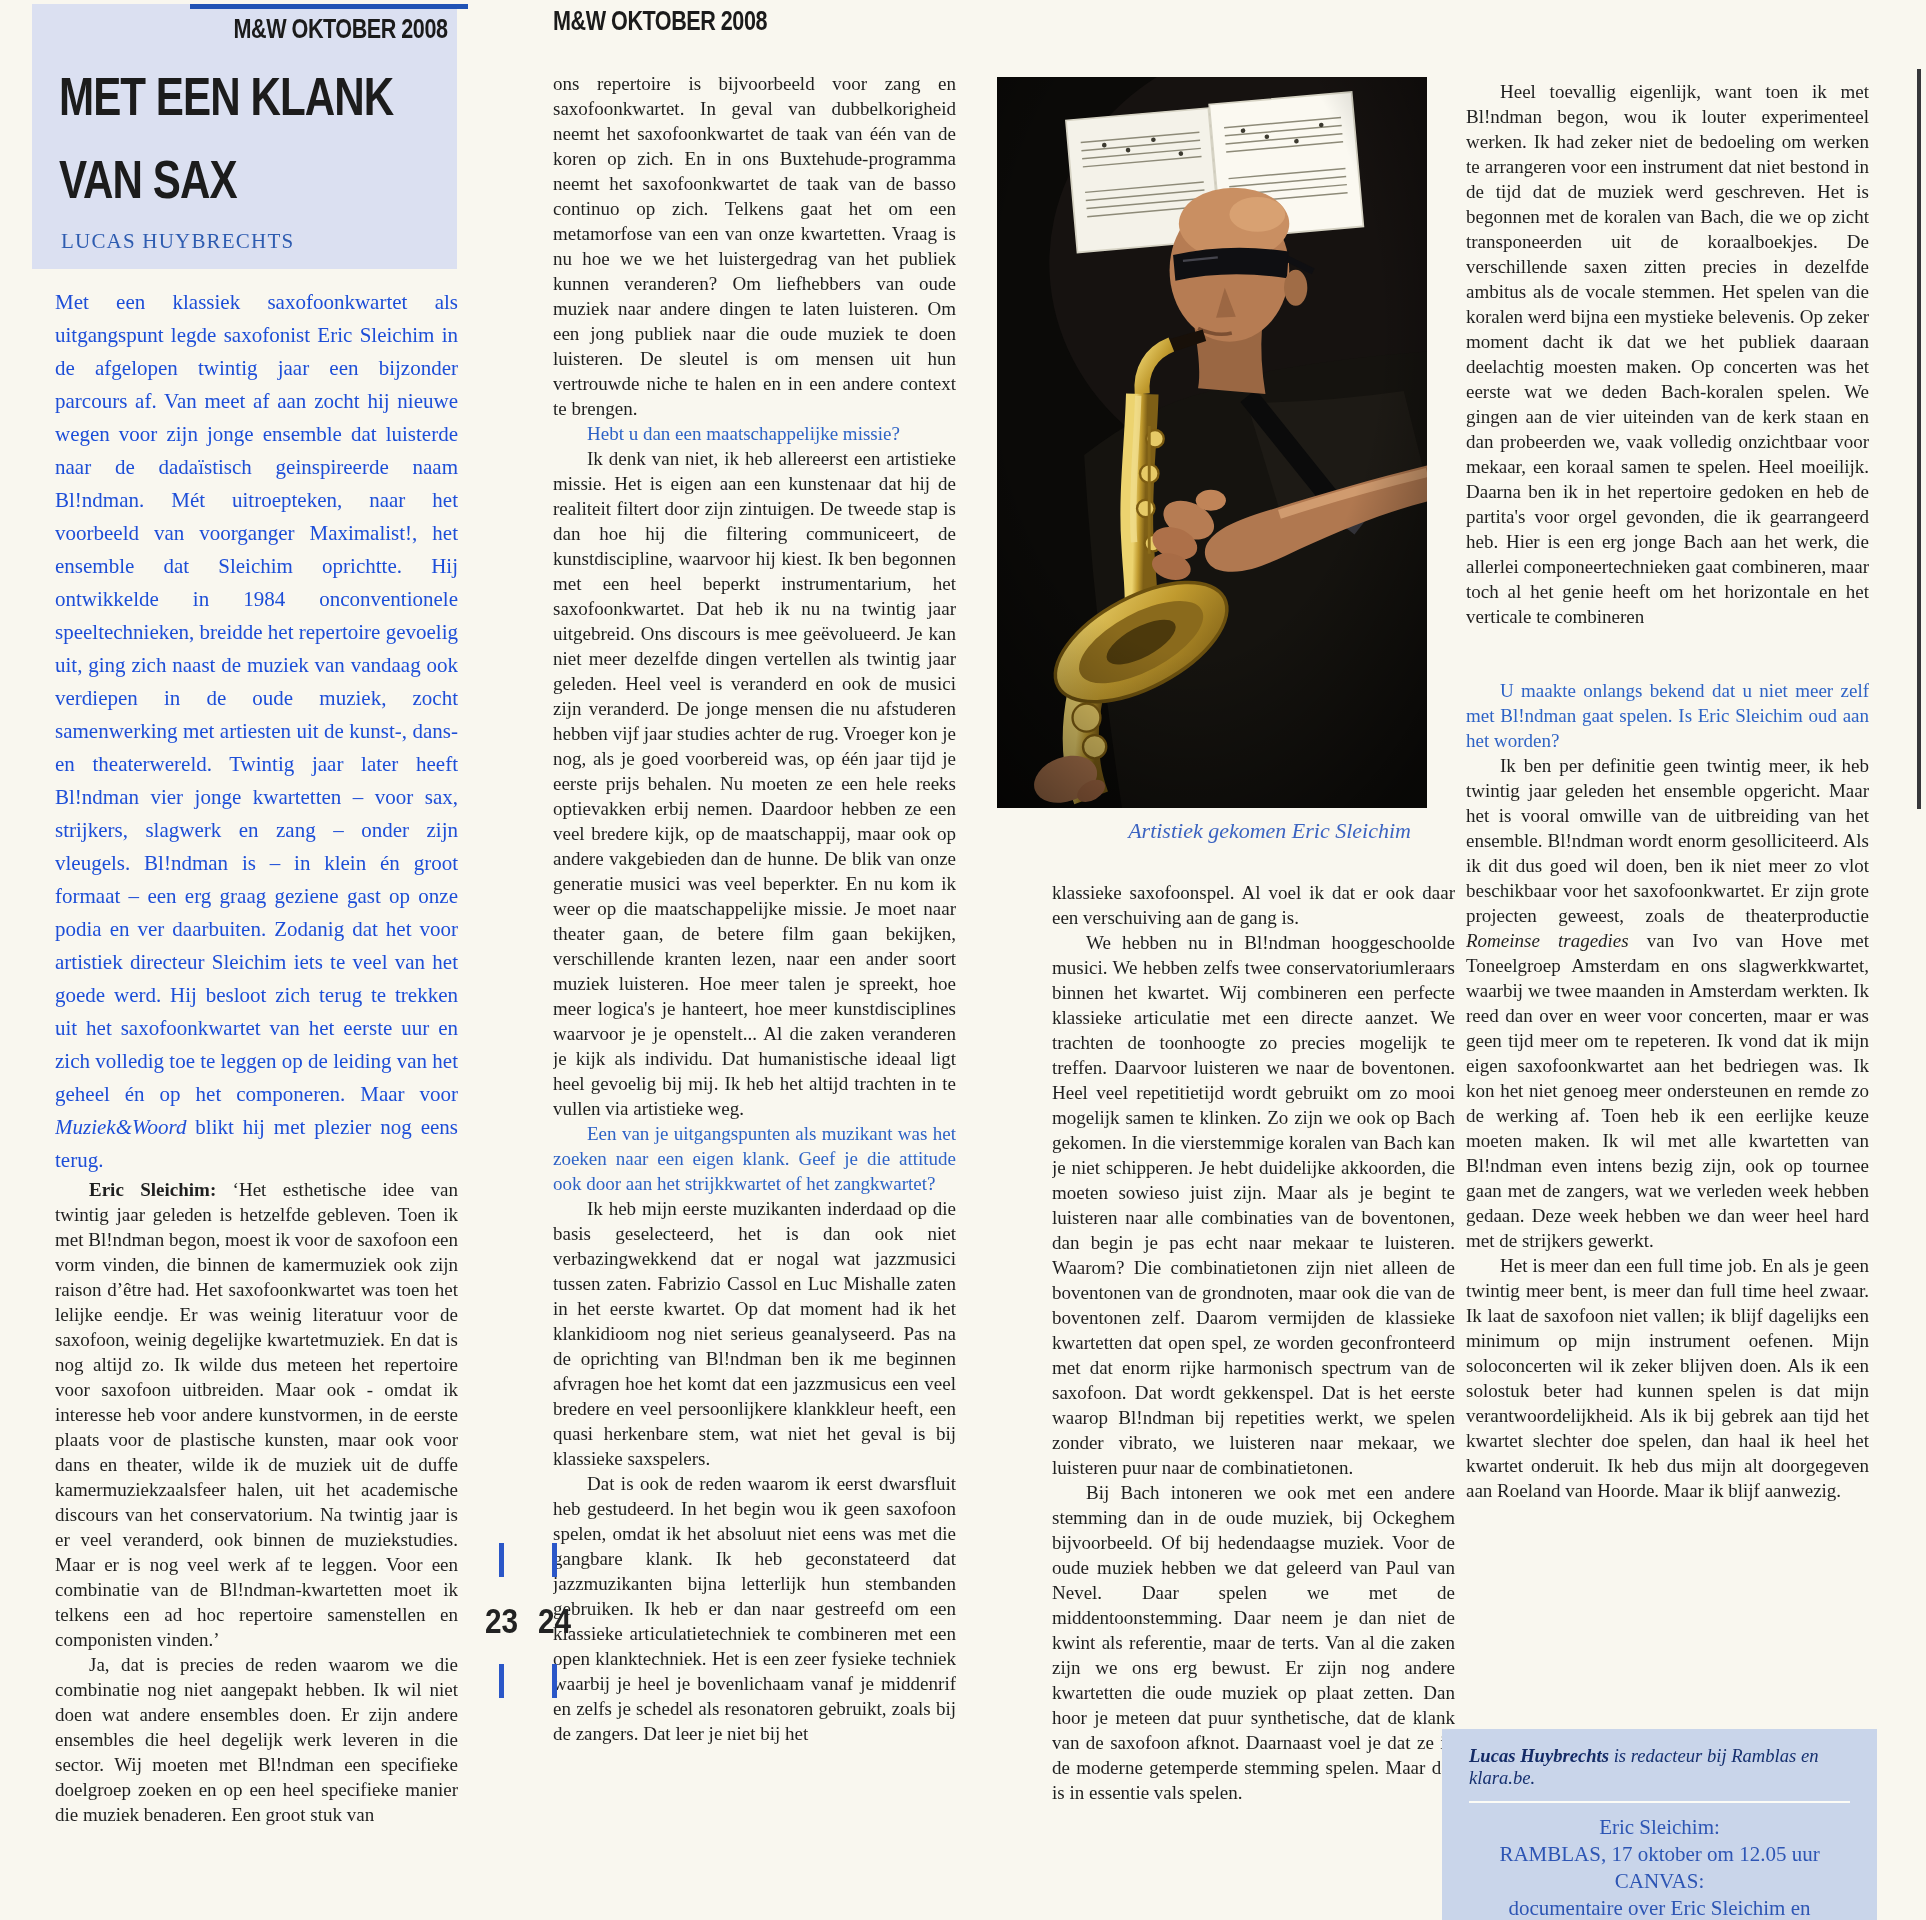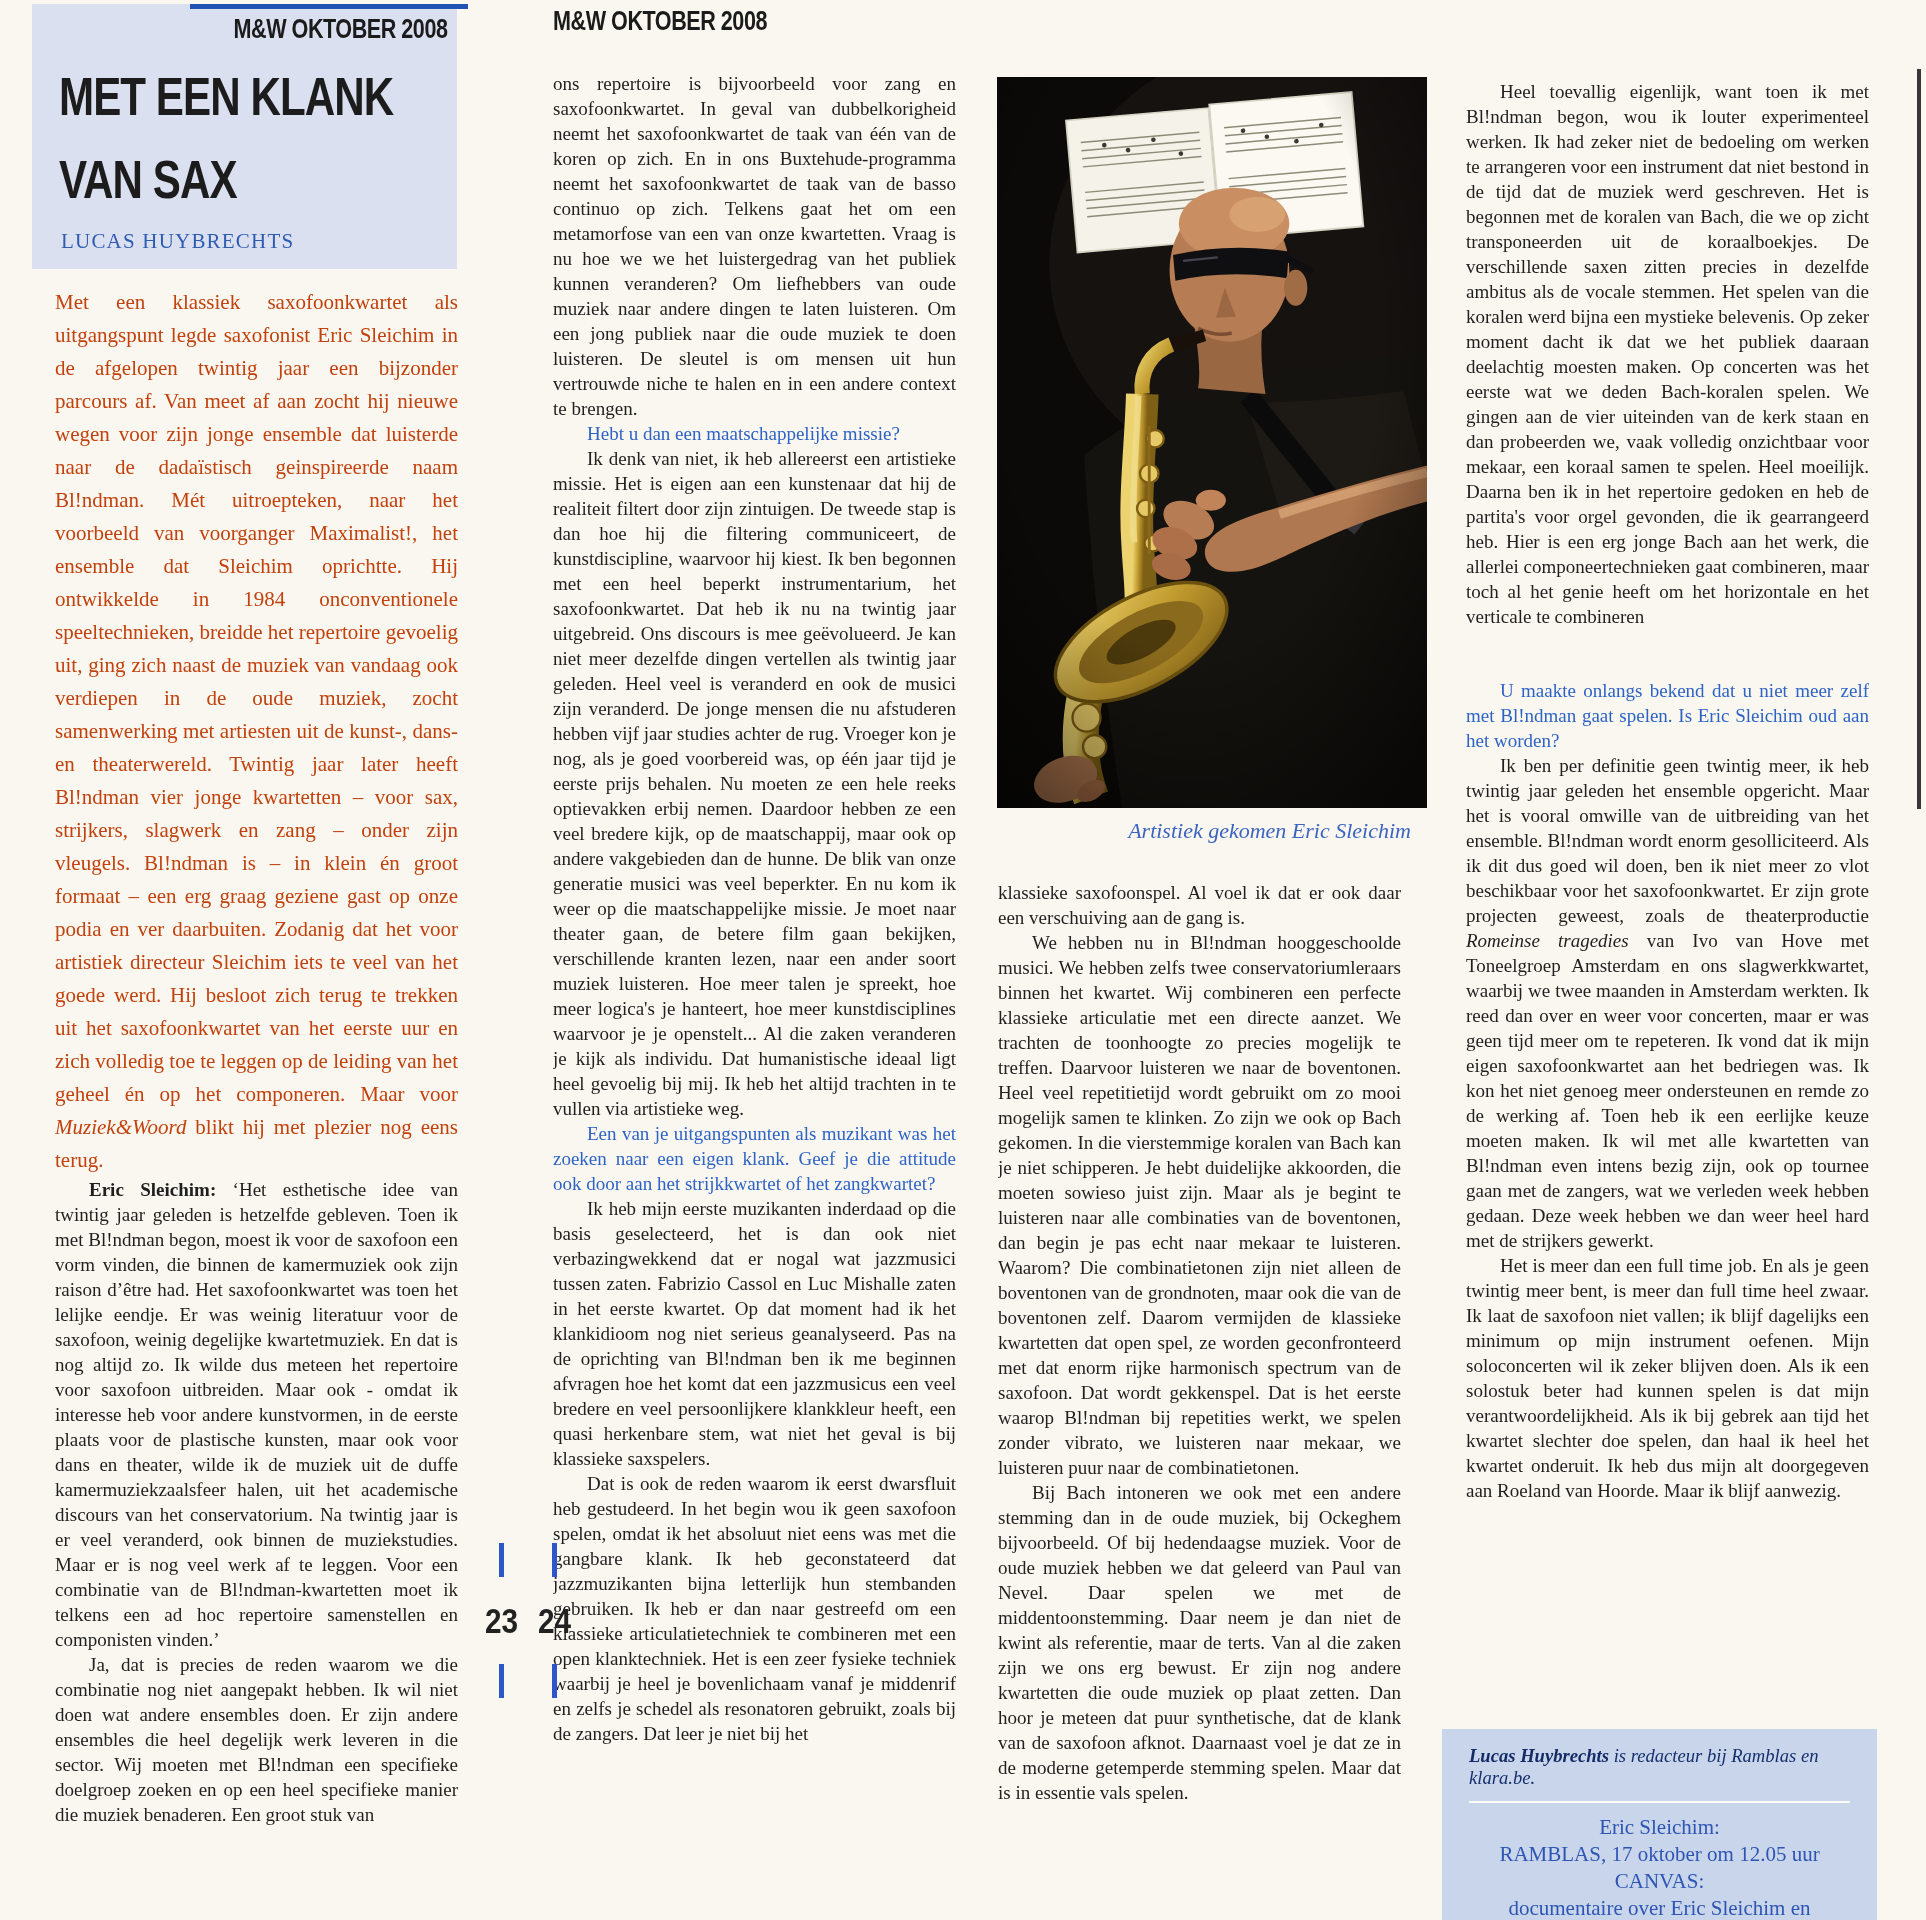--- a/index.html
+++ b/index.html
@@ -21,27 +21,27 @@
     font-weight:bold;font-size:54px;line-height:83px;letter-spacing:-1.2px;color:#1c1c1c;
     transform:scaleX(.78);transform-origin:0 0;white-space:nowrap;
   }
   .author{position:absolute;left:29px;top:225px;font-size:21px;letter-spacing:1.2px;color:#2e5cb0;}
   
   .col{overflow:hidden;text-align:justify;font-size:19px;line-height:25px;}
   .col p{margin:0;}
   .indent{text-indent:34px;}
   .mb-lg{margin-bottom:30px;}
   .mb-sm{margin-bottom:5.8px;}
-  .intro{color:#c2410c;font-size:21px;line-height:33px;margin-bottom:31px;}
+  .intro{color:#1d4ed8;font-size:21px;line-height:33px;margin-bottom:31px;}
   .question{color:#2e63c6;}
   .lead{font-weight:bold;}
   .col1{left:55px;top:286px;width:403px;height:1634px;}
   .col2{left:553px;top:9.3px;width:403px;height:1911px;}
   .col2 .masthead{transform-origin:0 0;margin-bottom:37px;}
-  .col3{left:998px;top:880px;width:403px;height:1041px;}
+  .col3{left:1052px;top:880px;width:403px;height:1041px;}
   .col4{left:1466px;top:79px;width:403px;height:1652px;}
   
   .photo{left:997px;top:77px;width:430px;height:731px;background:#0b0a08;}
   .caption{
     left:997px;top:818px;width:414px;text-align:right;
     font-style:italic;font-size:22px;color:#3b63c1;
   }
   
   .pagenums{left:482px;top:1543px;display:flex;gap:14px;}
   .pagenum-group{display:flex;flex-direction:column;align-items:center;gap:26px;}

